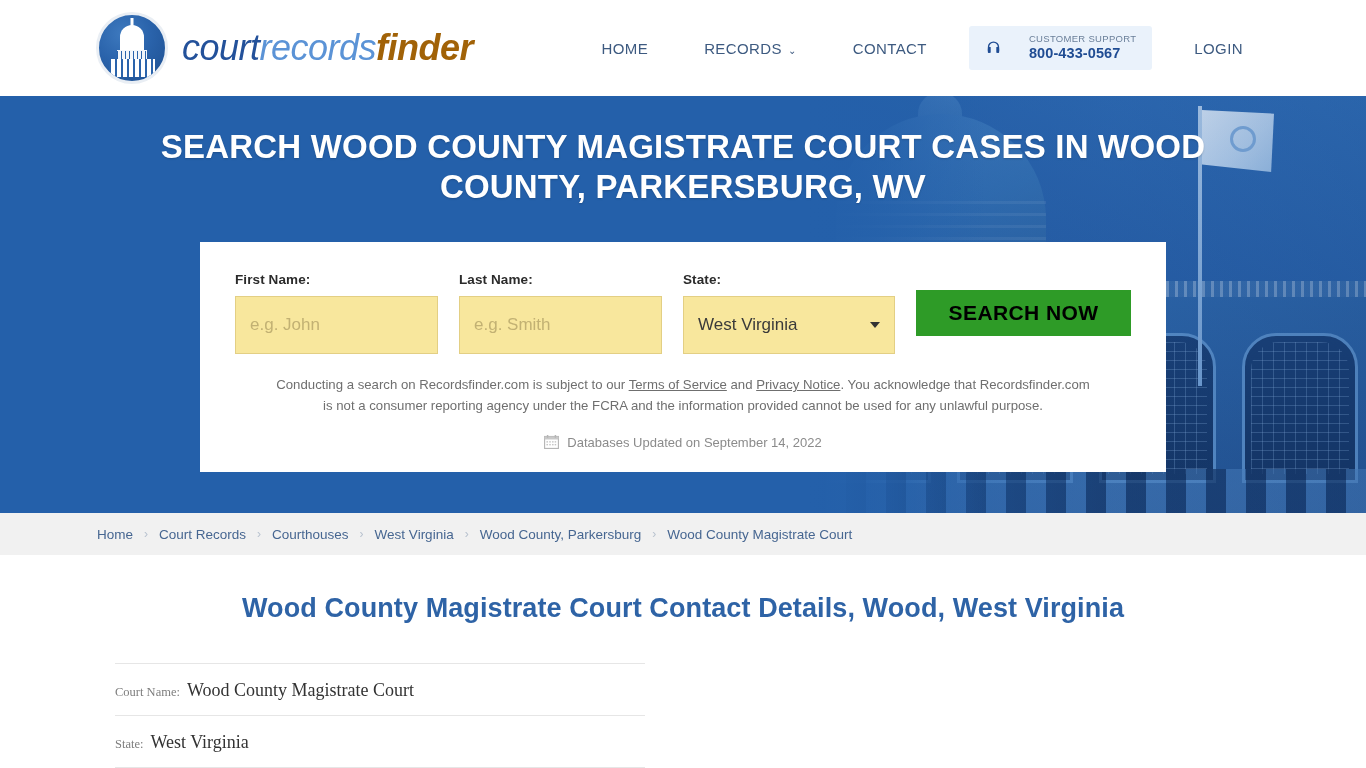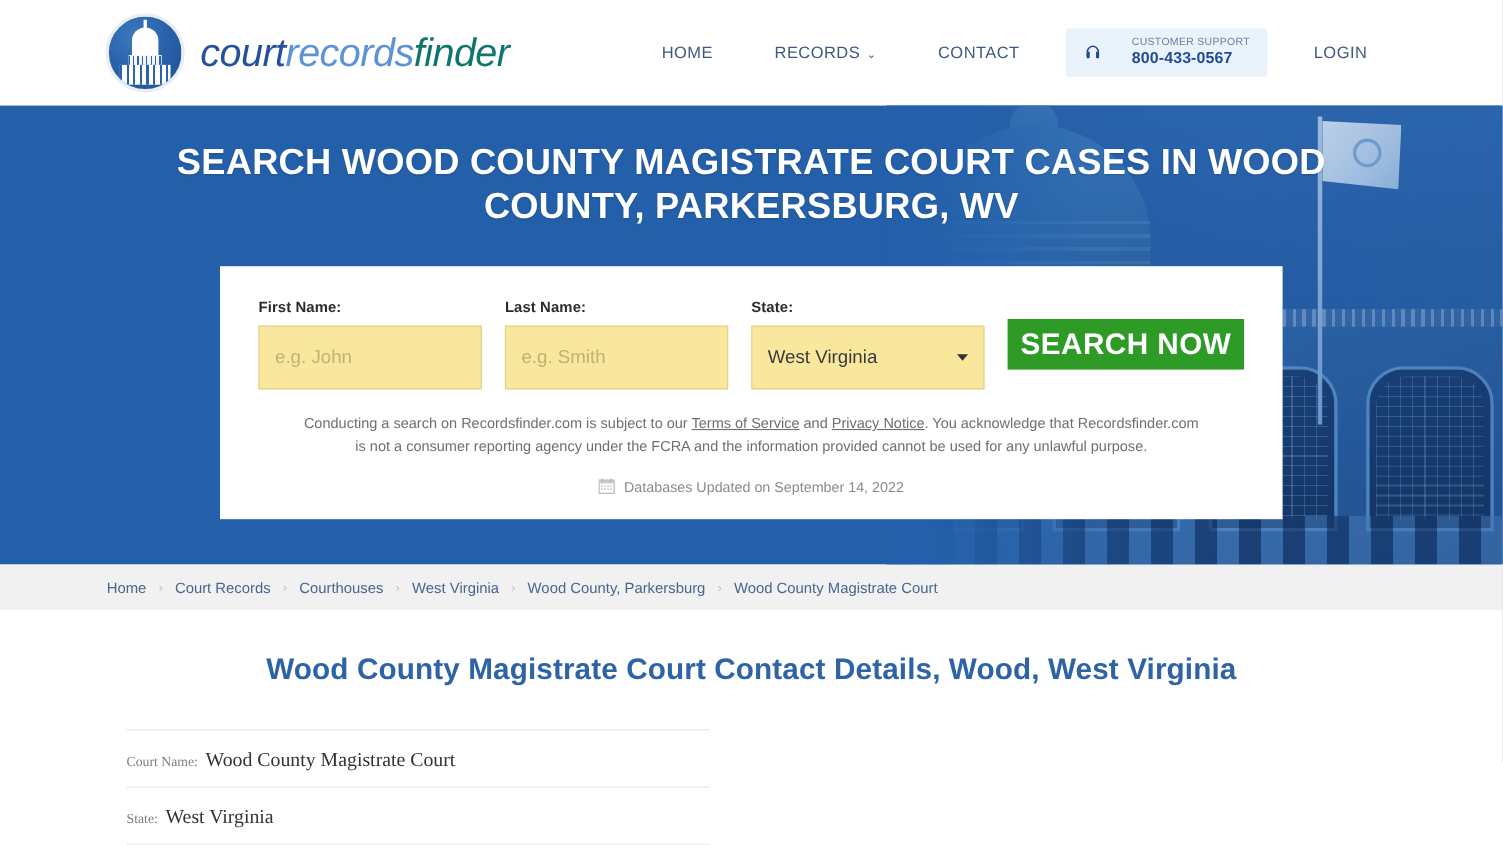--- a/index.html
+++ b/index.html
@@ -53,21 +53,21 @@
   }
   .logo-badge .cols2 {
     position: absolute; left: 50%; transform: translateX(-50%);
     bottom: 22px; width: 30px; height: 8px;
     background: repeating-linear-gradient(to right,
       #2a63ab 0 1px, transparent 1px 4px);
   }
   .logo-text { font-style: italic; font-size: 36px; letter-spacing: -0.5px; white-space: nowrap; }
   .lt-court  { color: #23519a; font-weight: 400; }
   .lt-records{ color: #5b93d6; font-weight: 400; }
-  .lt-finder { color: #0f766e; font-weight: normal; }
+  .lt-finder { color: #a16207; font-weight: bold; }
 
   .nav {
     margin-left: auto;
     display: flex; align-items: center; gap: 0;
     padding-right: 95px;
   }
   .nav a {
     color: #3d5a80; font-size: 15px; letter-spacing: .4px;
     text-decoration: none; padding: 0 28px; white-space: nowrap;
   }
@@ -199,21 +199,21 @@
   .field .select {
     width: 212px; display: flex; align-items: center; justify-content: space-between;
     cursor: pointer;
   }
   .field .select .arrow {
     width: 0; height: 0; border-left: 5px solid transparent;
     border-right: 5px solid transparent; border-top: 6px solid #333; margin-left: 8px;
   }
   .search-btn {
     width: 219px; height: 46px; background: #2e9b27;
-    color: #ffffff; font-size: 27px; font-weight: bold; letter-spacing: .4px;
+    color: #000000; font-size: 21px; font-weight: bold; letter-spacing: .4px;
     border: none; cursor: pointer;
     font-family: "Liberation Sans", sans-serif;
   }
   .disclaimer {
     margin-top: 20px; text-align: center;
     font-size: 13.2px; line-height: 1.62; color: #6f6f6f;
     padding: 0 35px;
   }
   .disclaimer a { color: #6f6f6f; }
   .dbupdate {

